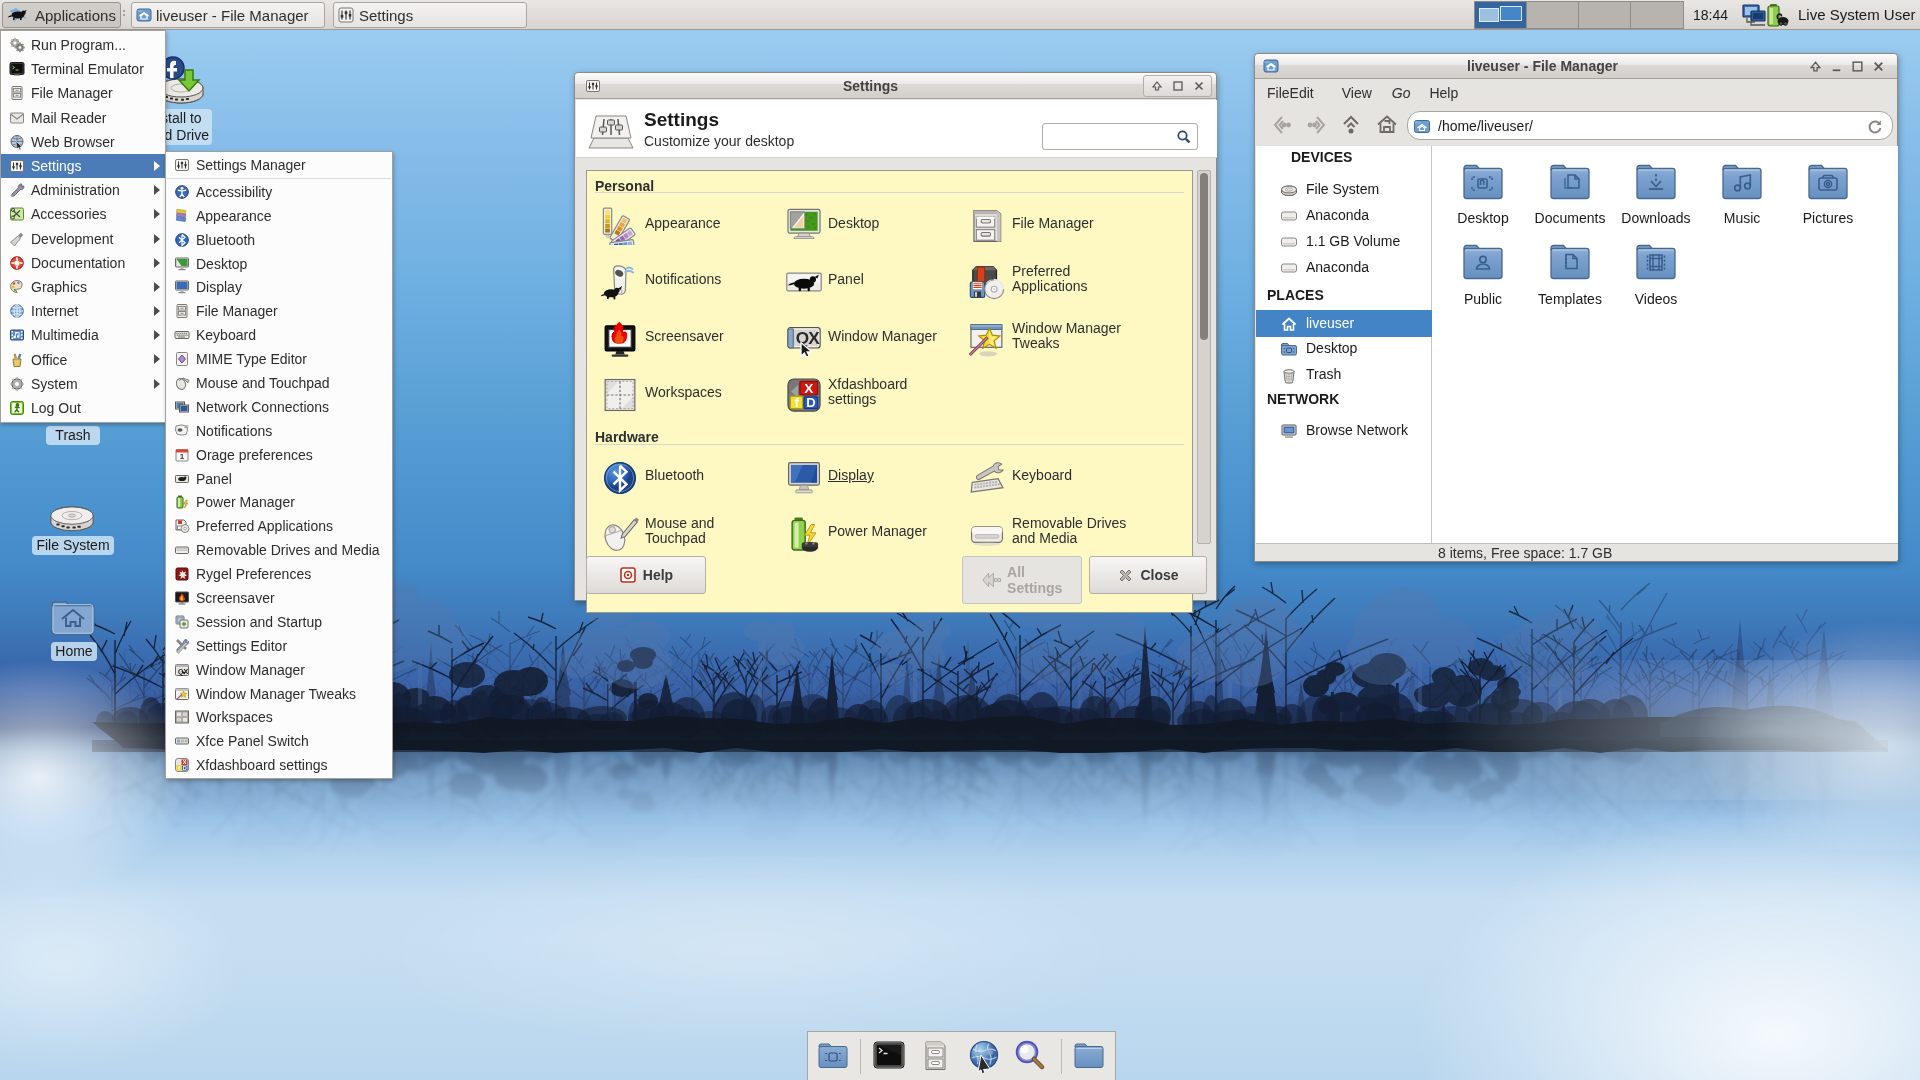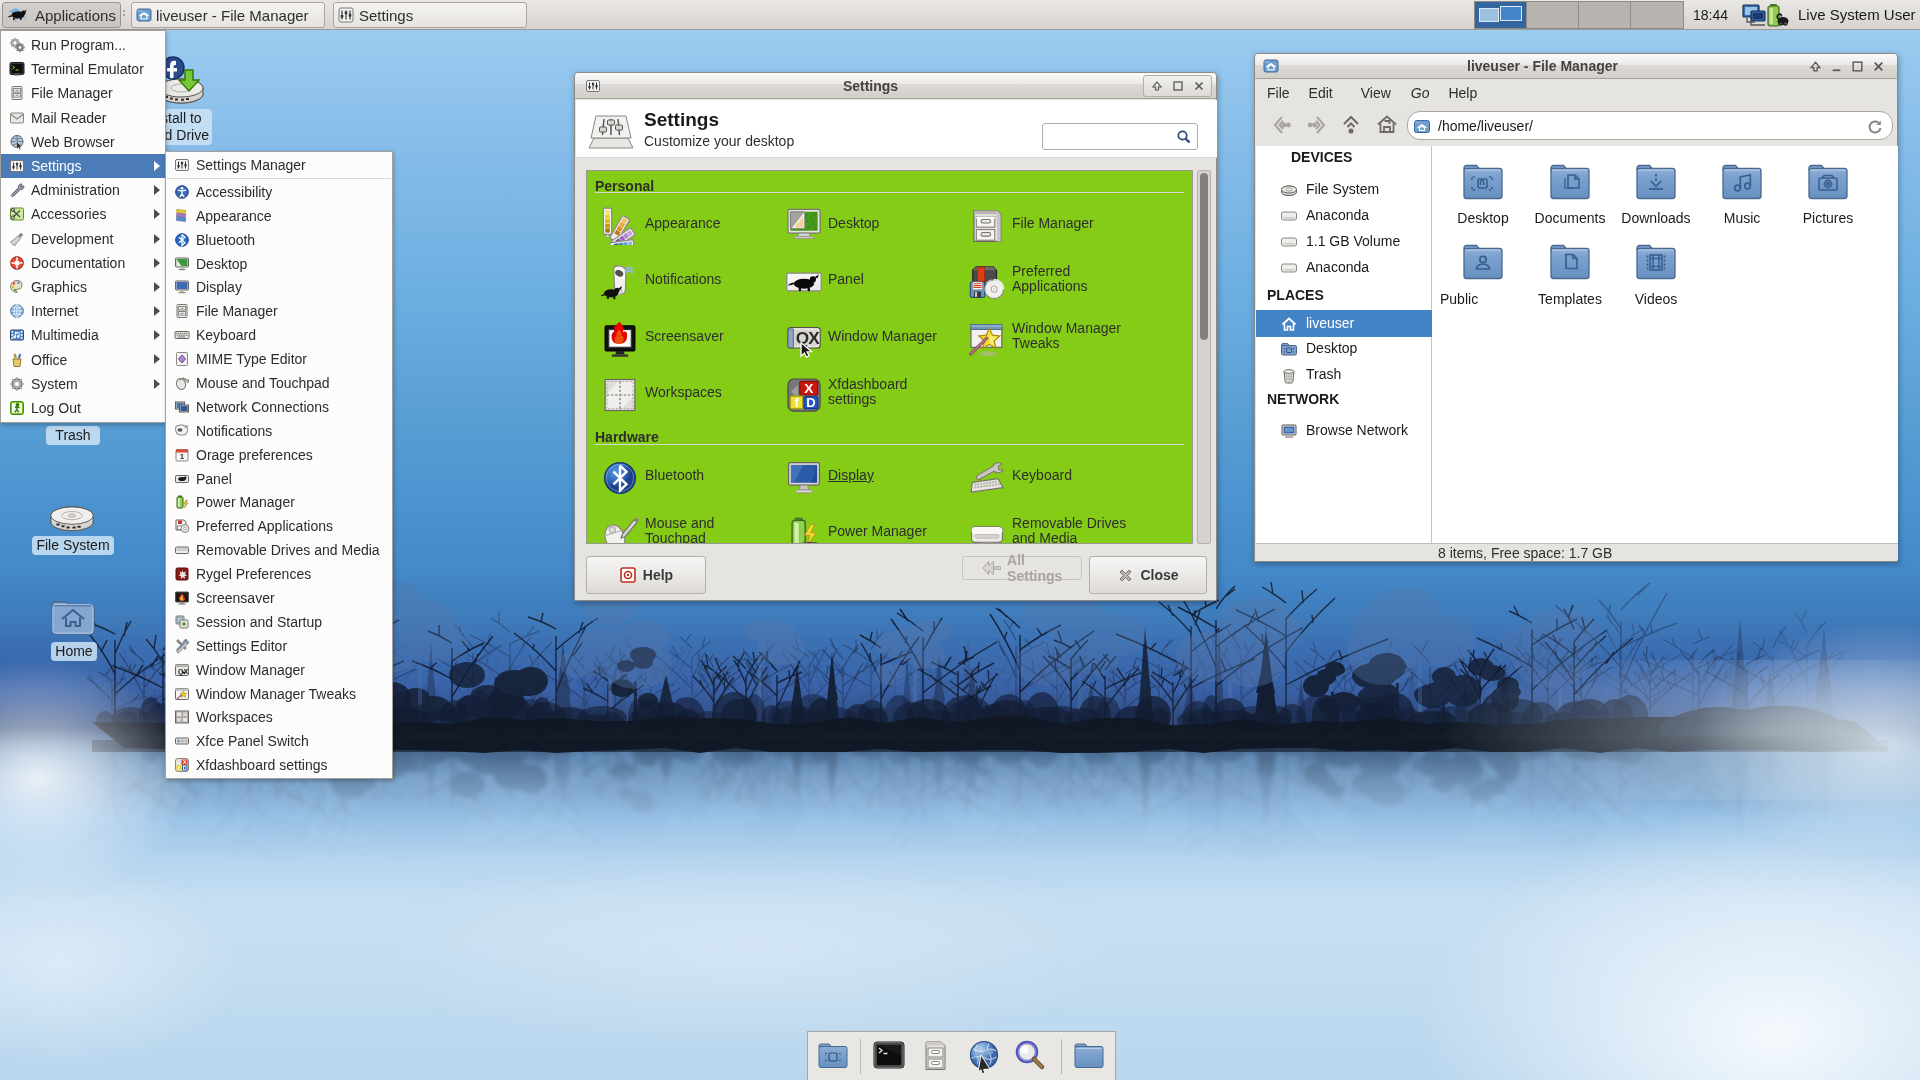--- a/index.html
+++ b/index.html
@@ -1196,21 +1196,21 @@
 </svg>
 <div style="position:absolute;left:68px;top:9px;font-size:19px;font-weight:bold;color:#1a1a1a;">Settings</div>
 <div style="position:absolute;left:68px;top:33px;font-size:14px;color:#2e2e2e;">Customize your desktop</div>
 <div style="position:absolute;left:466px;top:23px;width:156px;height:27px;background:#fff;border:1px solid #b0aca6;border-radius:3px;">
 <svg width="16" height="16" viewBox="0 0 16 16" style="position:absolute;right:5px;top:5px;">
           <circle cx="6.5" cy="6.5" r="4.2" fill="none" stroke="#2a4a7a" stroke-width="1.8"></circle>
           <line x1="9.8" y1="9.8" x2="13.5" y2="13.5" stroke="#2a4a7a" stroke-width="2.4"></line>
         </svg>
 </div>
     </div>
-<div style="position:absolute;left:11px;top:97px;width:607px;height:374px;background:#84cc16;border:1px solid #9b9894;overflow:hidden;">
+<div style="position:absolute;left:11px;top:97px;width:607px;height:443px;background:#fef9c3;border:1px solid #9b9894;overflow:hidden;">
 <div style="position:absolute;left:8px;top:7px;font-weight:bold;font-size:14px;color:#2e2e2e;">Personal</div>
       <div style="position:absolute;left:8px;top:21px;right:8px;height:1px;background:#d8d6d2;"></div>
       <div style="position:absolute;left:14px;top:36px;">
         <svg width="38" height="38" viewBox="0 0 32 32" class="gi">
           <g>
             <rect x="2" y="1" width="7" height="22" fill="#f0f0ee" stroke="#8a8782" rx="1"></rect>
 <rect x="3.5" y="2.5" width="4" height="3.4" fill="#f8e468"></rect>
             <rect x="3.5" y="6.4" width="4" height="3.4" fill="#f0d028"></rect>
             <rect x="3.5" y="10.3" width="4" height="3.4" fill="#e0b818"></rect>
             <rect x="3.5" y="14.2" width="4" height="3.4" fill="#c89810"></rect>
@@ -1494,21 +1494,21 @@
     </div>
 <div style="position:absolute;left:0;bottom:0;width:641px;height:57px;">
 <div class="gbtn" style="position:absolute;left:11px;top:13px;width:120px;height:38px;">
 <svg width="18" height="18" viewBox="0 0 18 18">
           <rect x="2" y="2" width="14" height="14" rx="2" fill="#fff" stroke="#c03020" stroke-width="1.6"></rect>
           <circle cx="9" cy="9" r="3.5" fill="none" stroke="#c03020" stroke-width="1.6"></circle>
           <circle cx="9" cy="9" r="1.2" fill="#c03020"></circle>
         </svg>
 <span>Help</span>
       </div>
-<div class="gbtn dis" style="position:absolute;left:387px;top:13px;width:120px;height:24px;padding-left:17px;">
+<div class="gbtn dis" style="position:absolute;left:387px;top:13px;width:120px;height:48px;padding-left:17px;">
 <svg width="22" height="18" viewBox="0 0 22 18">
           <path d="M9 2 L3 9 L9 16 V11.5 L14 16 V2 L9 6.5 Z" fill="#d8d5d1" stroke="#a8a5a1" stroke-width="1"></path>
           <circle cx="16.5" cy="9" r="1.6" fill="none" stroke="#a8a5a1" stroke-width="1.1"></circle>
           <circle cx="20" cy="9" r="1.6" fill="none" stroke="#a8a5a1" stroke-width="1.1"></circle>
         </svg>
 <span>All Settings</span>
       </div>
 <div class="gbtn" style="position:absolute;left:514px;top:13px;width:118px;height:38px;">
 <svg width="17" height="17" viewBox="0 0 17 17">
           <path d="M3 5 L5 3 L8.5 6.5 L12 3 L14 5 L10.5 8.5 L14 12 L12 14 L8.5 10.5 L5 14 L3 12 L6.5 8.5 Z" fill="#b8b5b0" stroke="#77736e" stroke-width="1"></path>
@@ -1536,21 +1536,21 @@
 <svg width="13" height="13" viewBox="0 0 12 12">
           <rect x="2" y="2" width="8" height="8" fill="none" stroke="#5a5855" stroke-width="1.3"></rect>
         </svg>
 <svg width="13" height="13" viewBox="0 0 12 12">
           <path d="M2.5 2.5 L9.5 9.5 M9.5 2.5 L2.5 9.5" stroke="#5a5855" stroke-width="1.6"></path>
         </svg>
 </div>
     </div>
 <div style="position:absolute;left:1px;top:25px;width:642px;height:27px;display:flex;align-items:center;font-size:14px;color:#2e2e2e;">
 <span style="margin-left:11px;">File</span>
-      <span style="margin-left:19px;">Edit</span>
+      <span style="">Edit</span>
       <span style="margin-left:28px;">View</span>
       <span style="margin-left:20px;font-style:italic;">Go</span>
       <span style="margin-left:19px;">Help</span>
     </div>
 <div style="position:absolute;left:1px;top:52px;width:642px;height:40px;">
       <svg width="26" height="26" viewBox="0 0 26 26" style="position:absolute;left:14px;top:6px;">
         <g stroke="#a8a5a0" stroke-width="2" fill="none">
           <path d="M12 5 L5 13 L12 21"></path>
           <path d="M13 9 L9.5 13 L13 17"></path>
           <circle cx="14" cy="13" r="1.4" fill="#a8a5a0"></circle>
@@ -1759,21 +1759,21 @@
             </linearGradient>
           </defs>
 <path d="M5 10 a2.5 2.5 0 0 1 2.5 -2.5 h10 l3.5 4 h-16 Z" fill="#7da2cf" stroke="#47688f" stroke-width="1.3"></path>
 <rect x="5" y="10.5" width="38" height="30" rx="2.5" fill="url(#fgpub50116)" stroke="#47688f" stroke-width="1.3"></rect>
 <path d="M6.2 12 h35.6" stroke="#b8d0e8" stroke-width="1.1" fill="none"></path>
 <g stroke="#3a5f8f" stroke-width="1.7" fill="none">
             <circle cx="24" cy="21.5" r="3.2"></circle>
             <path d="M17.5 31 a6.5 5 0 0 1 13 0 Z"></path>
           </g>
 </svg>
-        <div style="position:absolute;left:7px;top:145px;width:86px;font-size:14px;color:#1a1a1a;">Public</div>
+        <div style="position:absolute;left:7px;top:145px;width:86px;text-align:center;font-size:14px;color:#1a1a1a;">Public</div>
         <svg width="48" height="48" viewBox="0 0 48 48" style="position:absolute;left:113px;top:92px;">
 <defs>
             <linearGradient id="fgtem137116" x1="0" y1="0" x2="0" y2="1">
               <stop offset="0" stop-color="#92b2d8"></stop>
               <stop offset="0.25" stop-color="#7da2cf"></stop>
               <stop offset="1" stop-color="#6690c0"></stop>
             </linearGradient>
           </defs>
 <path d="M5 10 a2.5 2.5 0 0 1 2.5 -2.5 h10 l3.5 4 h-16 Z" fill="#7da2cf" stroke="#47688f" stroke-width="1.3"></path>
 <rect x="5" y="10.5" width="38" height="30" rx="2.5" fill="url(#fgtem137116)" stroke="#47688f" stroke-width="1.3"></rect>

